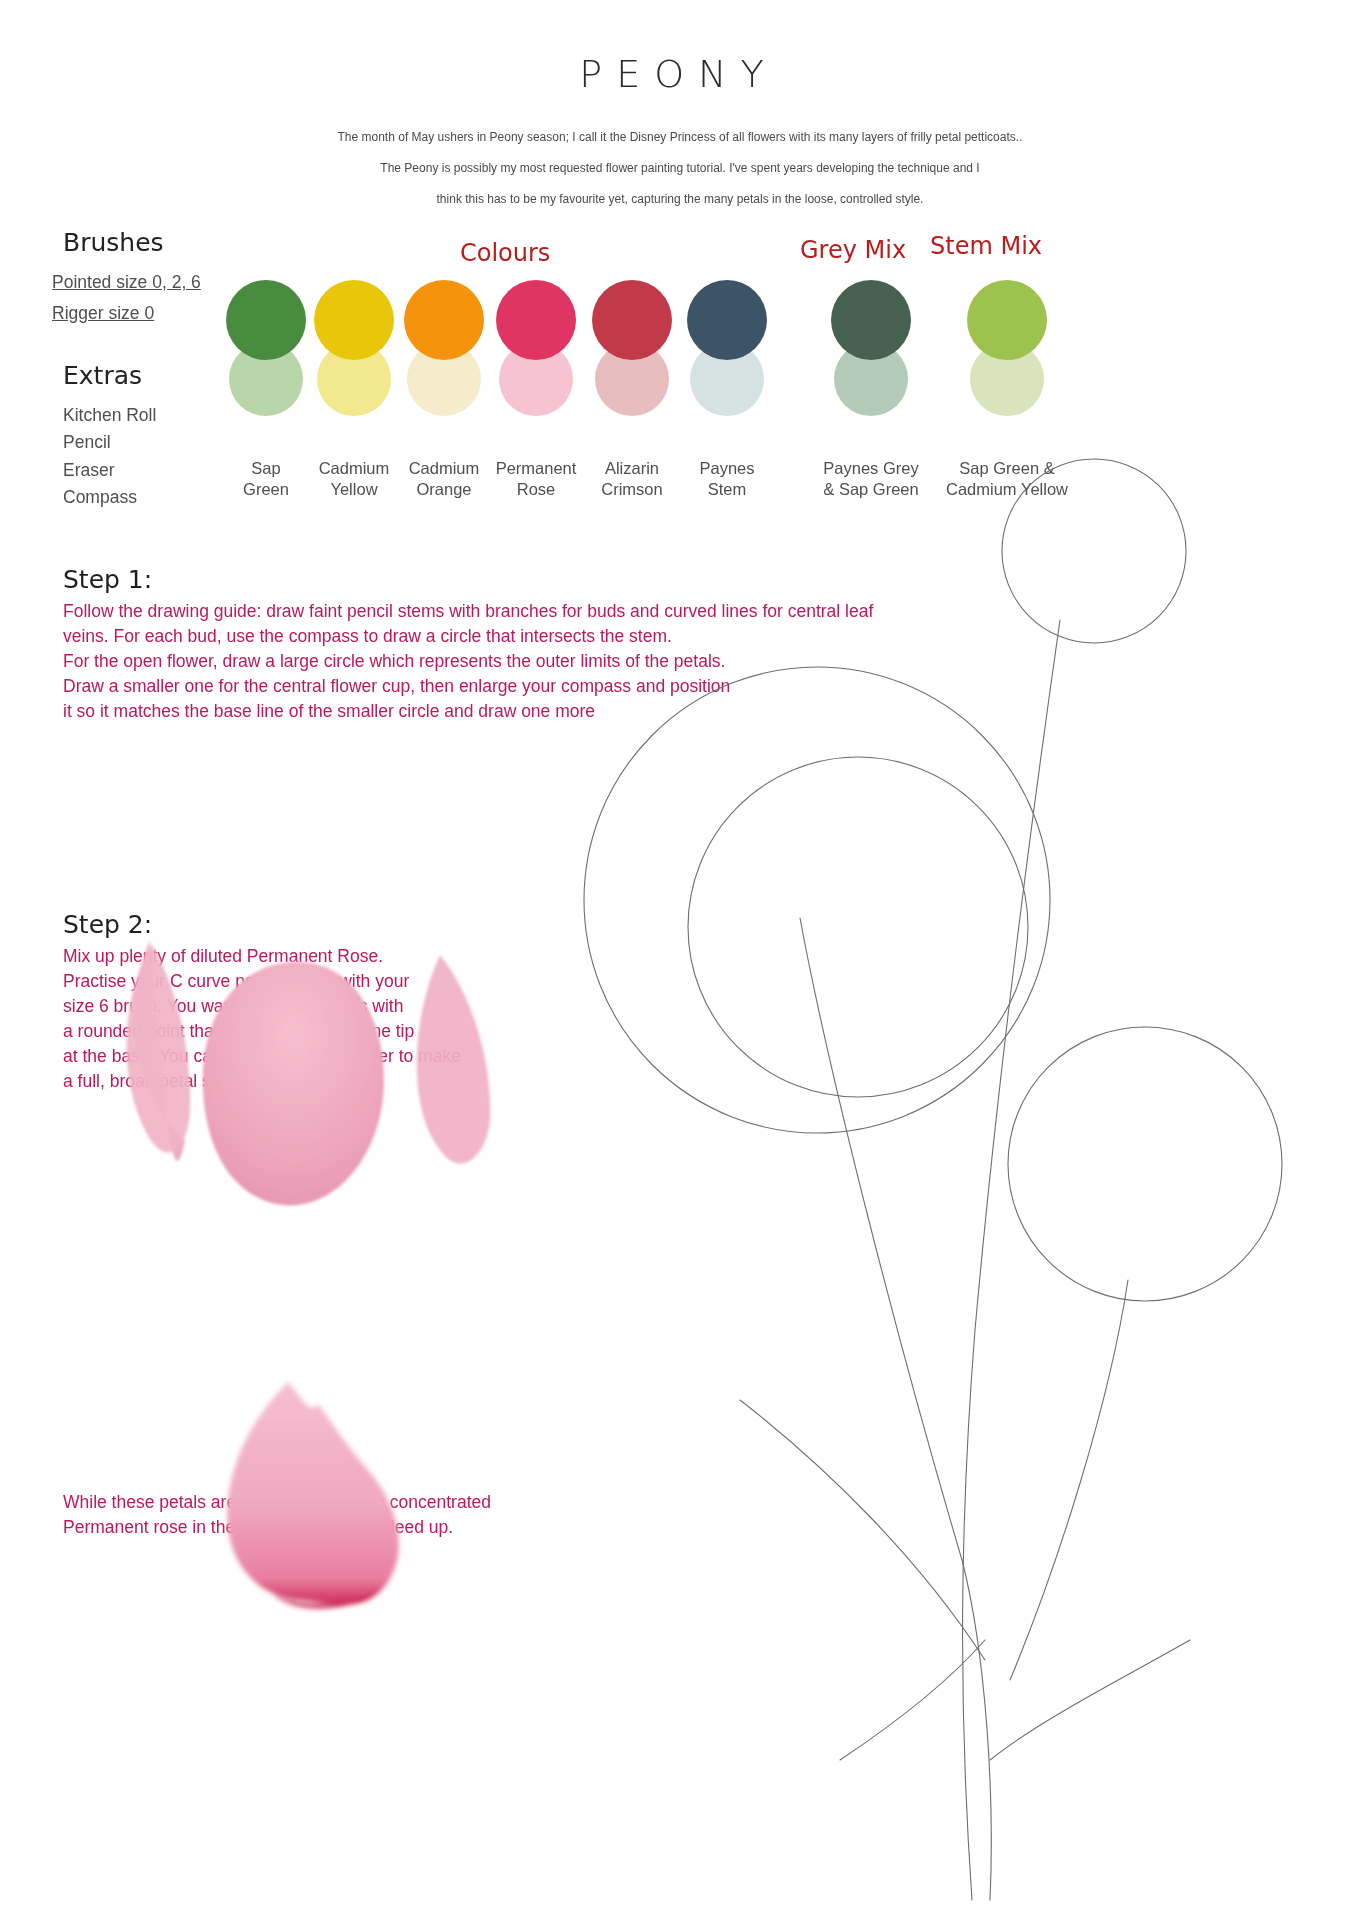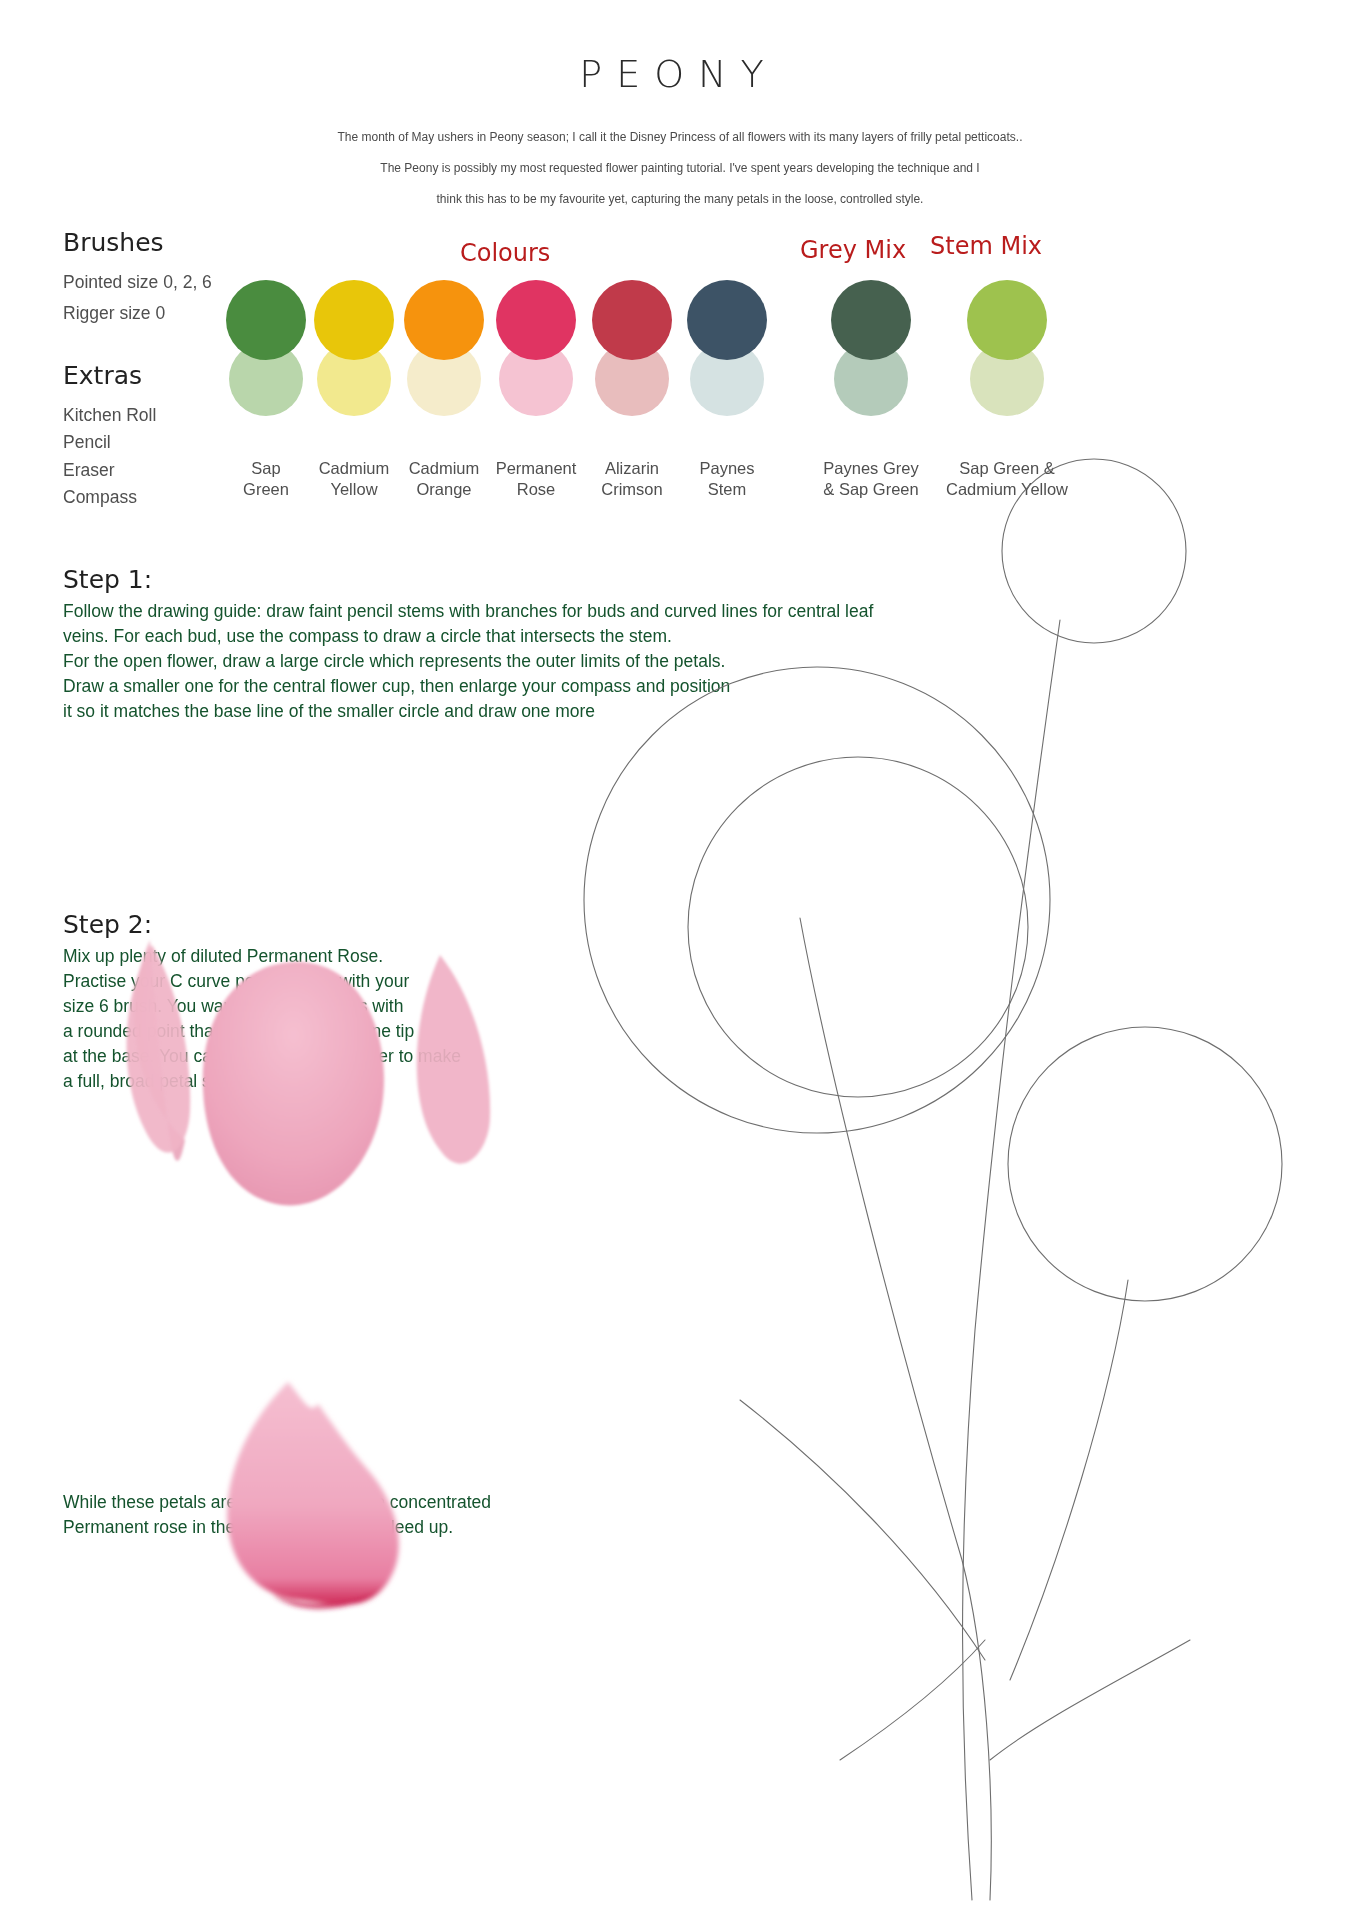--- a/index.html
+++ b/index.html
@@ -44,22 +44,22 @@
     left: 63px;
     font-size: 25px;
     color: #222;
     font-weight: 400;
     font-family: "DejaVu Sans", sans-serif;
   }
   .brushes-head { top: 228px; }
   .extras-head  { top: 361px; }
 
   .brush-line {
-    position: absolute; left: 63px;
-    font-size: 17.5px; color: #4f4f4f; font-weight: 300;
+    position: absolute; left: 52px;
+    font-size: 17.5px; color: #4f4f4f; font-weight: 300; text-decoration: underline;
   }
   .brush-line.l0 { top: 272px; }
   .brush-line.l1 { top: 303px; }
 
   .extra-line {
     position: absolute; left: 63px;
     font-size: 17.5px; color: #4f4f4f; font-weight: 300;
   }
   .extra-line.e0 { top: 405px; }
   .extra-line.e1 { top: 432px; }
@@ -113,21 +113,21 @@
 
   
   .step-head {
     position: absolute; left: 63px;
     font-size: 25px; color: #1f1f1f; font-weight: 400;
     font-family: "DejaVu Sans", sans-serif;
   }
   .step-body {
     position: absolute; left: 63px;
     font-size: 17.5px; line-height: 25px;
-    color: #14532d; font-weight: 300;
+    color: #be185d; font-weight: 300;
   }
   .step-body div { white-space: nowrap; }
 
   #step1-head { top: 565px; }
   #step1-body { top: 599px; width: 980px; }
   #step2-head { top: 910px; }
   #step2-body { top: 944px; width: 520px; }
   #wet-note   { top: 1490px; width: 600px; }
 
   

